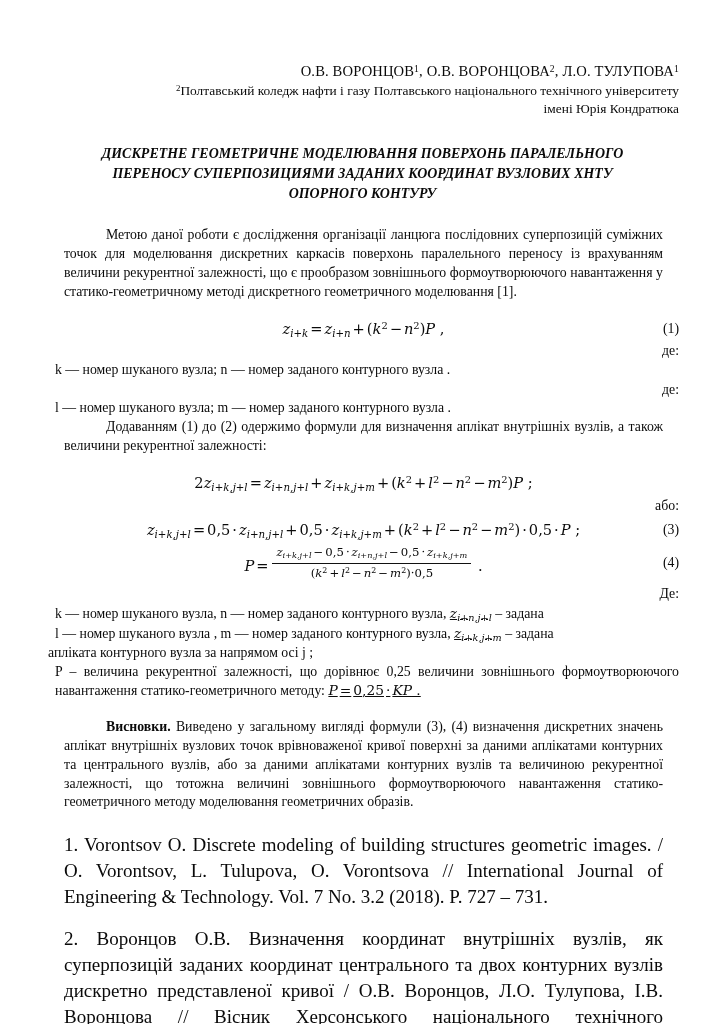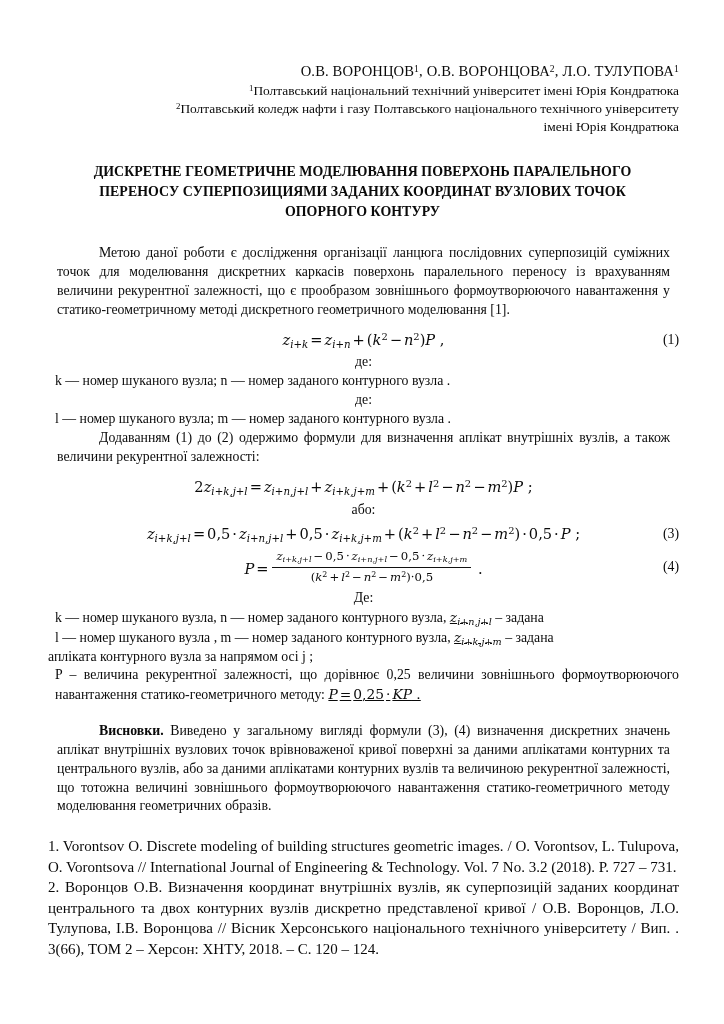--- a/index.html
+++ b/index.html
@@ -45,36 +45,37 @@
   }
 
   
   .title {
     margin: 26px 12px 0 10px;
     text-align: center;
     font-weight: bold;
     font-size: 13.9px;
     line-height: 1.42;
     letter-spacing: 0.05px;
+    font-style: italic;
   }
 
   
   .para {
-    margin: 9px;
+    margin: 16px;
     text-align: justify;
     text-justify: inter-word;
     font-size: 13.8px;
     line-height: 1.365;
   }
   .para.indent { text-indent: 42px; }
   .label-line {
     margin: 0;
     font-size: 13.8px;
     line-height: 1.365;
-    text-align: center;
+    text-align: right;
   }
   .def-line {
     margin: 0;
     font-size: 13.8px;
     line-height: 1.365;
     text-align: justify;
     padding-left: 7px;
   }
   .def-line.cont { padding-left: 0; }
   b { font-weight: bold; }
@@ -137,48 +138,45 @@
   }
   .frac .den {
     display: block;
     padding: 1px 4px 0 4px;
     white-space: nowrap;
   }
 
   
   .refs { margin-top: 20px; }
   .ref {
-    margin: 0;
+    margin: 16px;
     text-align: justify;
-    font-size: 15px;
+    font-size: 19px;
     line-height: 1.365;
   }
 </style>
 </head>
 <body>
 
 <div class="page">
 
   <div class="authors">
     <span>О.В.  ВОРОНЦОВ</span><sup>1</sup><span>, О.В.  ВОРОНЦОВА</span><sup>2</sup><span>, Л.О.  ТУЛУПОВА</span><sup>1</sup>
   </div>
 
   <div class="affil">
-    <sup>1</sup><span>Полтавський національний технічний університет імені Юрія Кондратюка</span>
-  </div>
-  <div class="affil">
     <sup>2</sup><span>Полтавський коледж нафти і газу Полтавського національного технічного університету</span>
   </div>
   <div class="affil">
     <span>імені Юрія Кондратюка</span>
   </div>
 
   <h1 class="title">
     <span>ДИСКРЕТНЕ ГЕОМЕТРИЧНЕ МОДЕЛЮВАННЯ ПОВЕРХОНЬ ПАРАЛЕЛЬНОГО</span><br>
-    <span>ПЕРЕНОСУ СУПЕРПОЗИЦИЯМИ ЗАДАНИХ КООРДИНАТ ВУЗЛОВИХ ТОЧОК</span><br>
+    <span>ПЕРЕНОСУ СУПЕРПОЗИЦИЯМИ ЗАДАНИХ КООРДИНАТ ВУЗЛОВИХ ХНТУ</span><br>
     <span>ОПОРНОГО КОНТУРУ</span>
   </h1>
 
   <p class="para indent" style="margin-top:23px;">Метою даної роботи є дослідження організації ланцюга послідовних суперпозицій суміжних точок для моделювання дискретних каркасів поверхонь паралельного переносу із врахуванням величини рекурентної залежності, що є прообразом зовнішнього формоутворюючого навантаження у статико-геометричному методі дискретного геометричного моделювання [1].</p>
 
 
   <div class="mathrow" style="margin-top:3px;">
     <span class="m">z<span class="sub">i+k</span><span class="op">=</span>z<span class="sub">i+n</span><span class="op">+</span><span class="mn">(</span>k<span class="sup2">2</span><span class="op">−</span>n<span class="sup2">2</span><span class="mn">)</span>P<span class="mn"> ,</span></span>
     <span class="eqno">(1)</span>
   </div>

